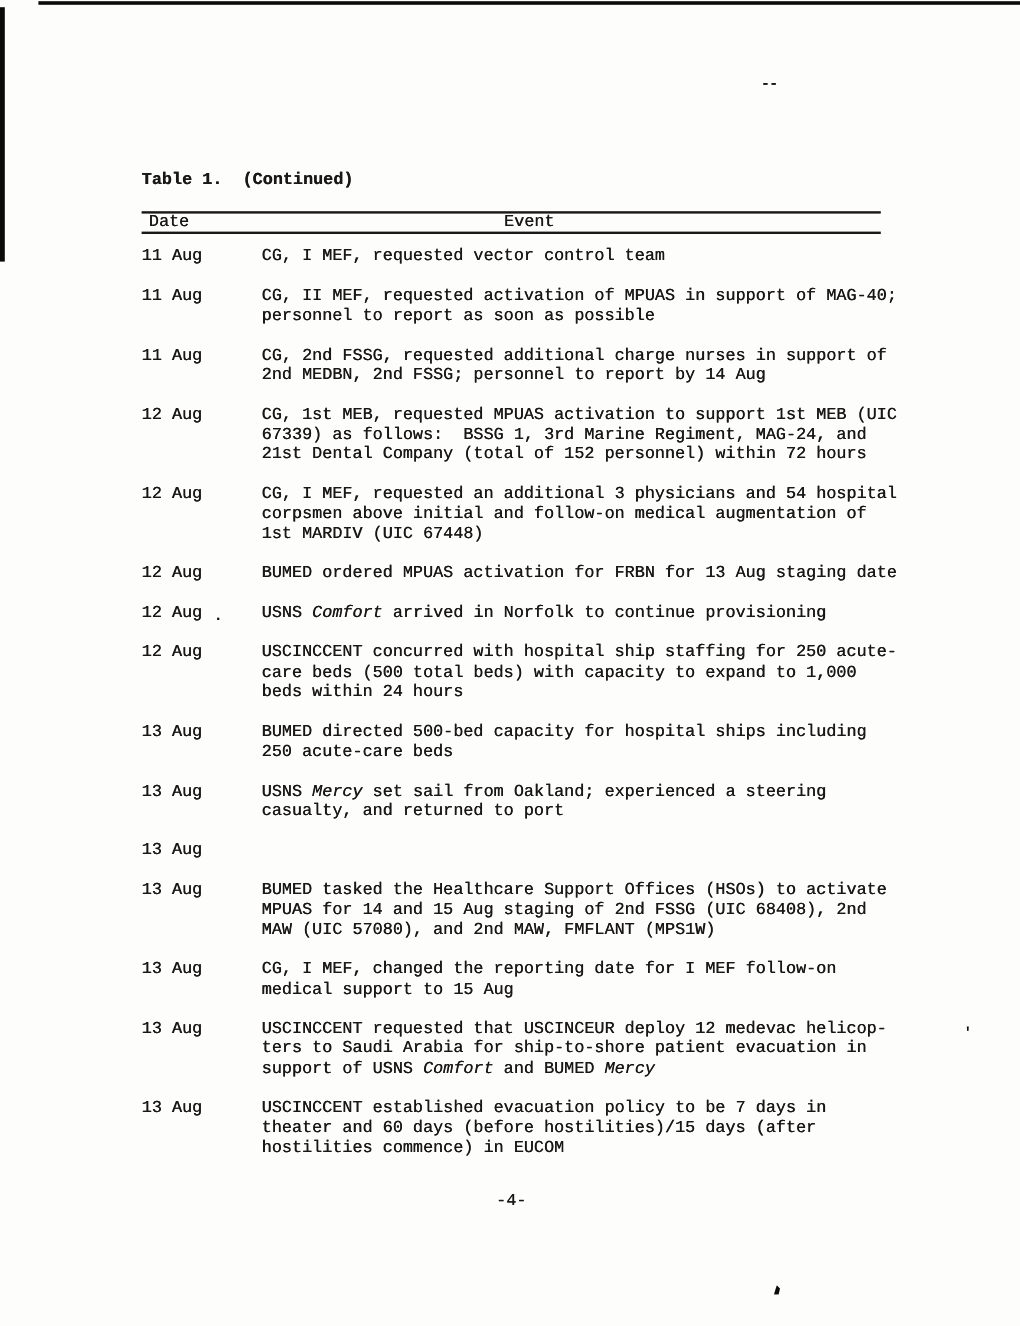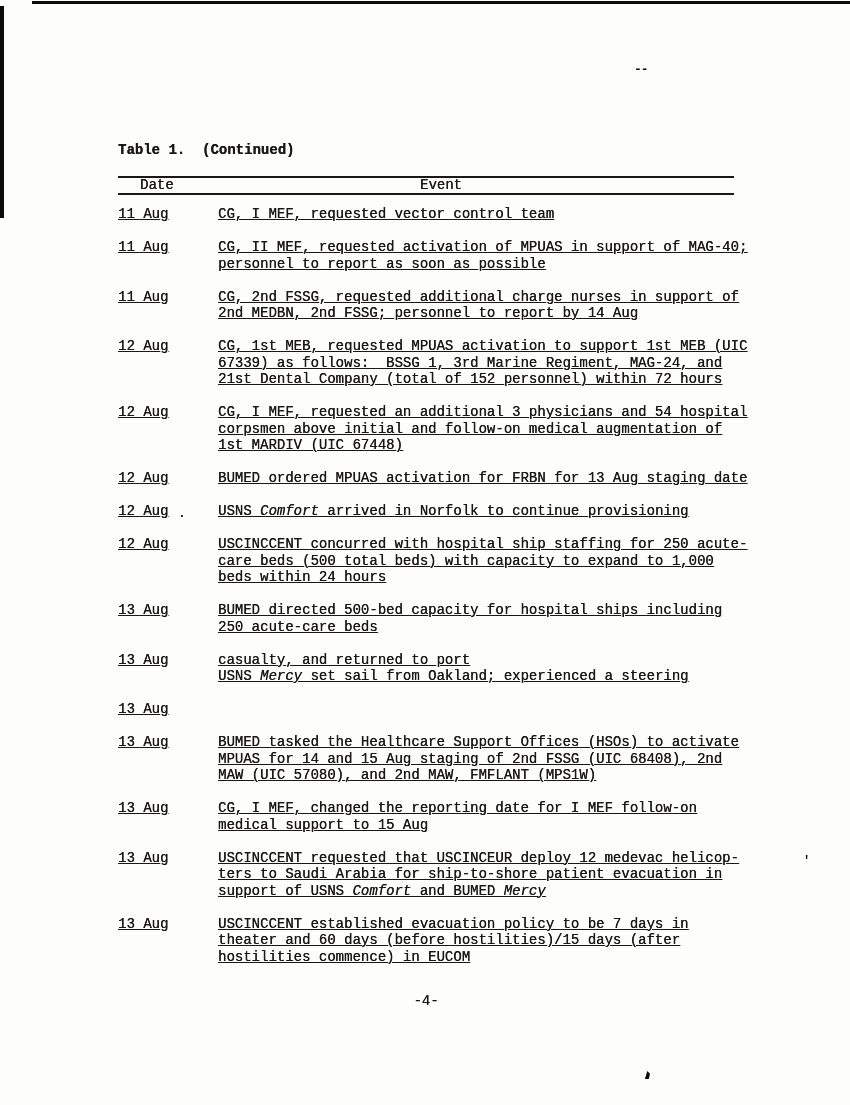--- a/index.html
+++ b/index.html
@@ -33,23 +33,23 @@
   .doc-title{
     font-weight:700;
     white-space:pre;
     height:16px;line-height:16px;
   }
   .thead{margin-top:18px;position:relative;}
   .rule{background:#1a1816;width:100%;}
   .rule.top{height:2px;}
   .rule.bottom{height:2px;}
   .header-row{position:relative;height:15px;line-height:15px;}
-  .col-date{position:absolute;left:22px;white-space:pre;}
+  .col-date{position:absolute;left:6px;white-space:pre;}
   .col-event{position:absolute;left:302px;white-space:pre;}
-  .rows{margin-top:11px;text-decoration:underline;}
+  .rows{margin-top:11px;}
   .row{display:flex;margin-bottom:16.5px;}
   .date-cell{width:72px;flex:0 0 72px;line-height:16.5px;white-space:pre;}
   .event-cell{flex:1;margin-left:28px;}
   .event-cell .line{height:16.5px;line-height:16.5px;white-space:pre;}
   .event-cell em{font-style:italic;}
   .footer{
     margin-top:28px;
     text-align:center;
     height:16px;line-height:16px;
   }
@@ -139,22 +139,22 @@
         <div class="row">
           <div class="date-cell">13 Aug</div>
           <div class="event-cell">
             <div class="line">BUMED directed 500-bed capacity for hospital ships including</div>
             <div class="line">250 acute-care beds</div>
           </div>
         </div>
         <div class="row">
           <div class="date-cell">13 Aug</div>
           <div class="event-cell">
+            <div class="line"><span>USNS </span><em>Mercy</em><span> set sail from Oakland; experienced a steering</span></div>
             <div class="line">casualty, and returned to port</div>
-            <div class="line"><span>USNS </span><em>Mercy</em><span> set sail from Oakland; experienced a steering</span></div>
           </div>
         </div>
         <div class="row">
           <div class="date-cell">13 Aug</div>
         </div>
         <div class="row">
           <div class="date-cell">13 Aug</div>
           <div class="event-cell">
             <div class="line">BUMED tasked the Healthcare Support Offices (HSOs) to activate</div>
             <div class="line">MPUAS for 14 and 15 Aug staging of 2nd FSSG (UIC 68408), 2nd</div>

